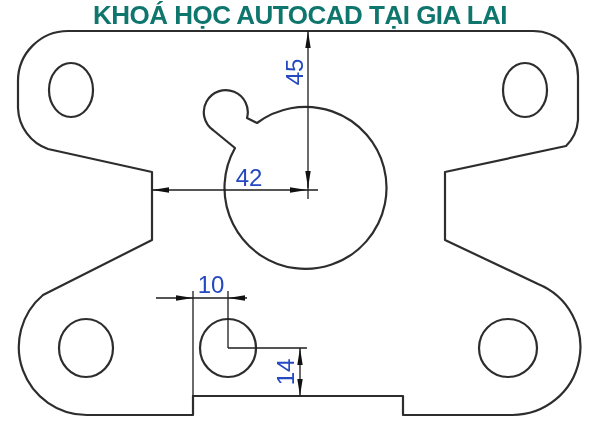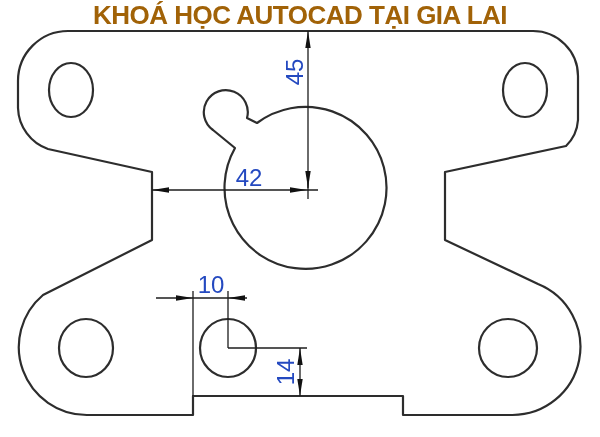--- a/index.html
+++ b/index.html
@@ -15,21 +15,21 @@
     position: absolute;
     top: 0;
     left: 0;
     width: 600px;
     height: 31px;
     line-height: 31px;
     text-align: center;
     font-size: 26px;
     font-weight: 700;
     letter-spacing: -0.5px;
-    color: #a16207;
+    color: #0f766e;
     white-space: nowrap;
   }
   svg { position: absolute; top: 0; left: 0; }
   .outline {
     fill: none;
     stroke: #2d2d2d;
     stroke-width: 2.2;
     stroke-linejoin: round;
   }
   .dim-line {

